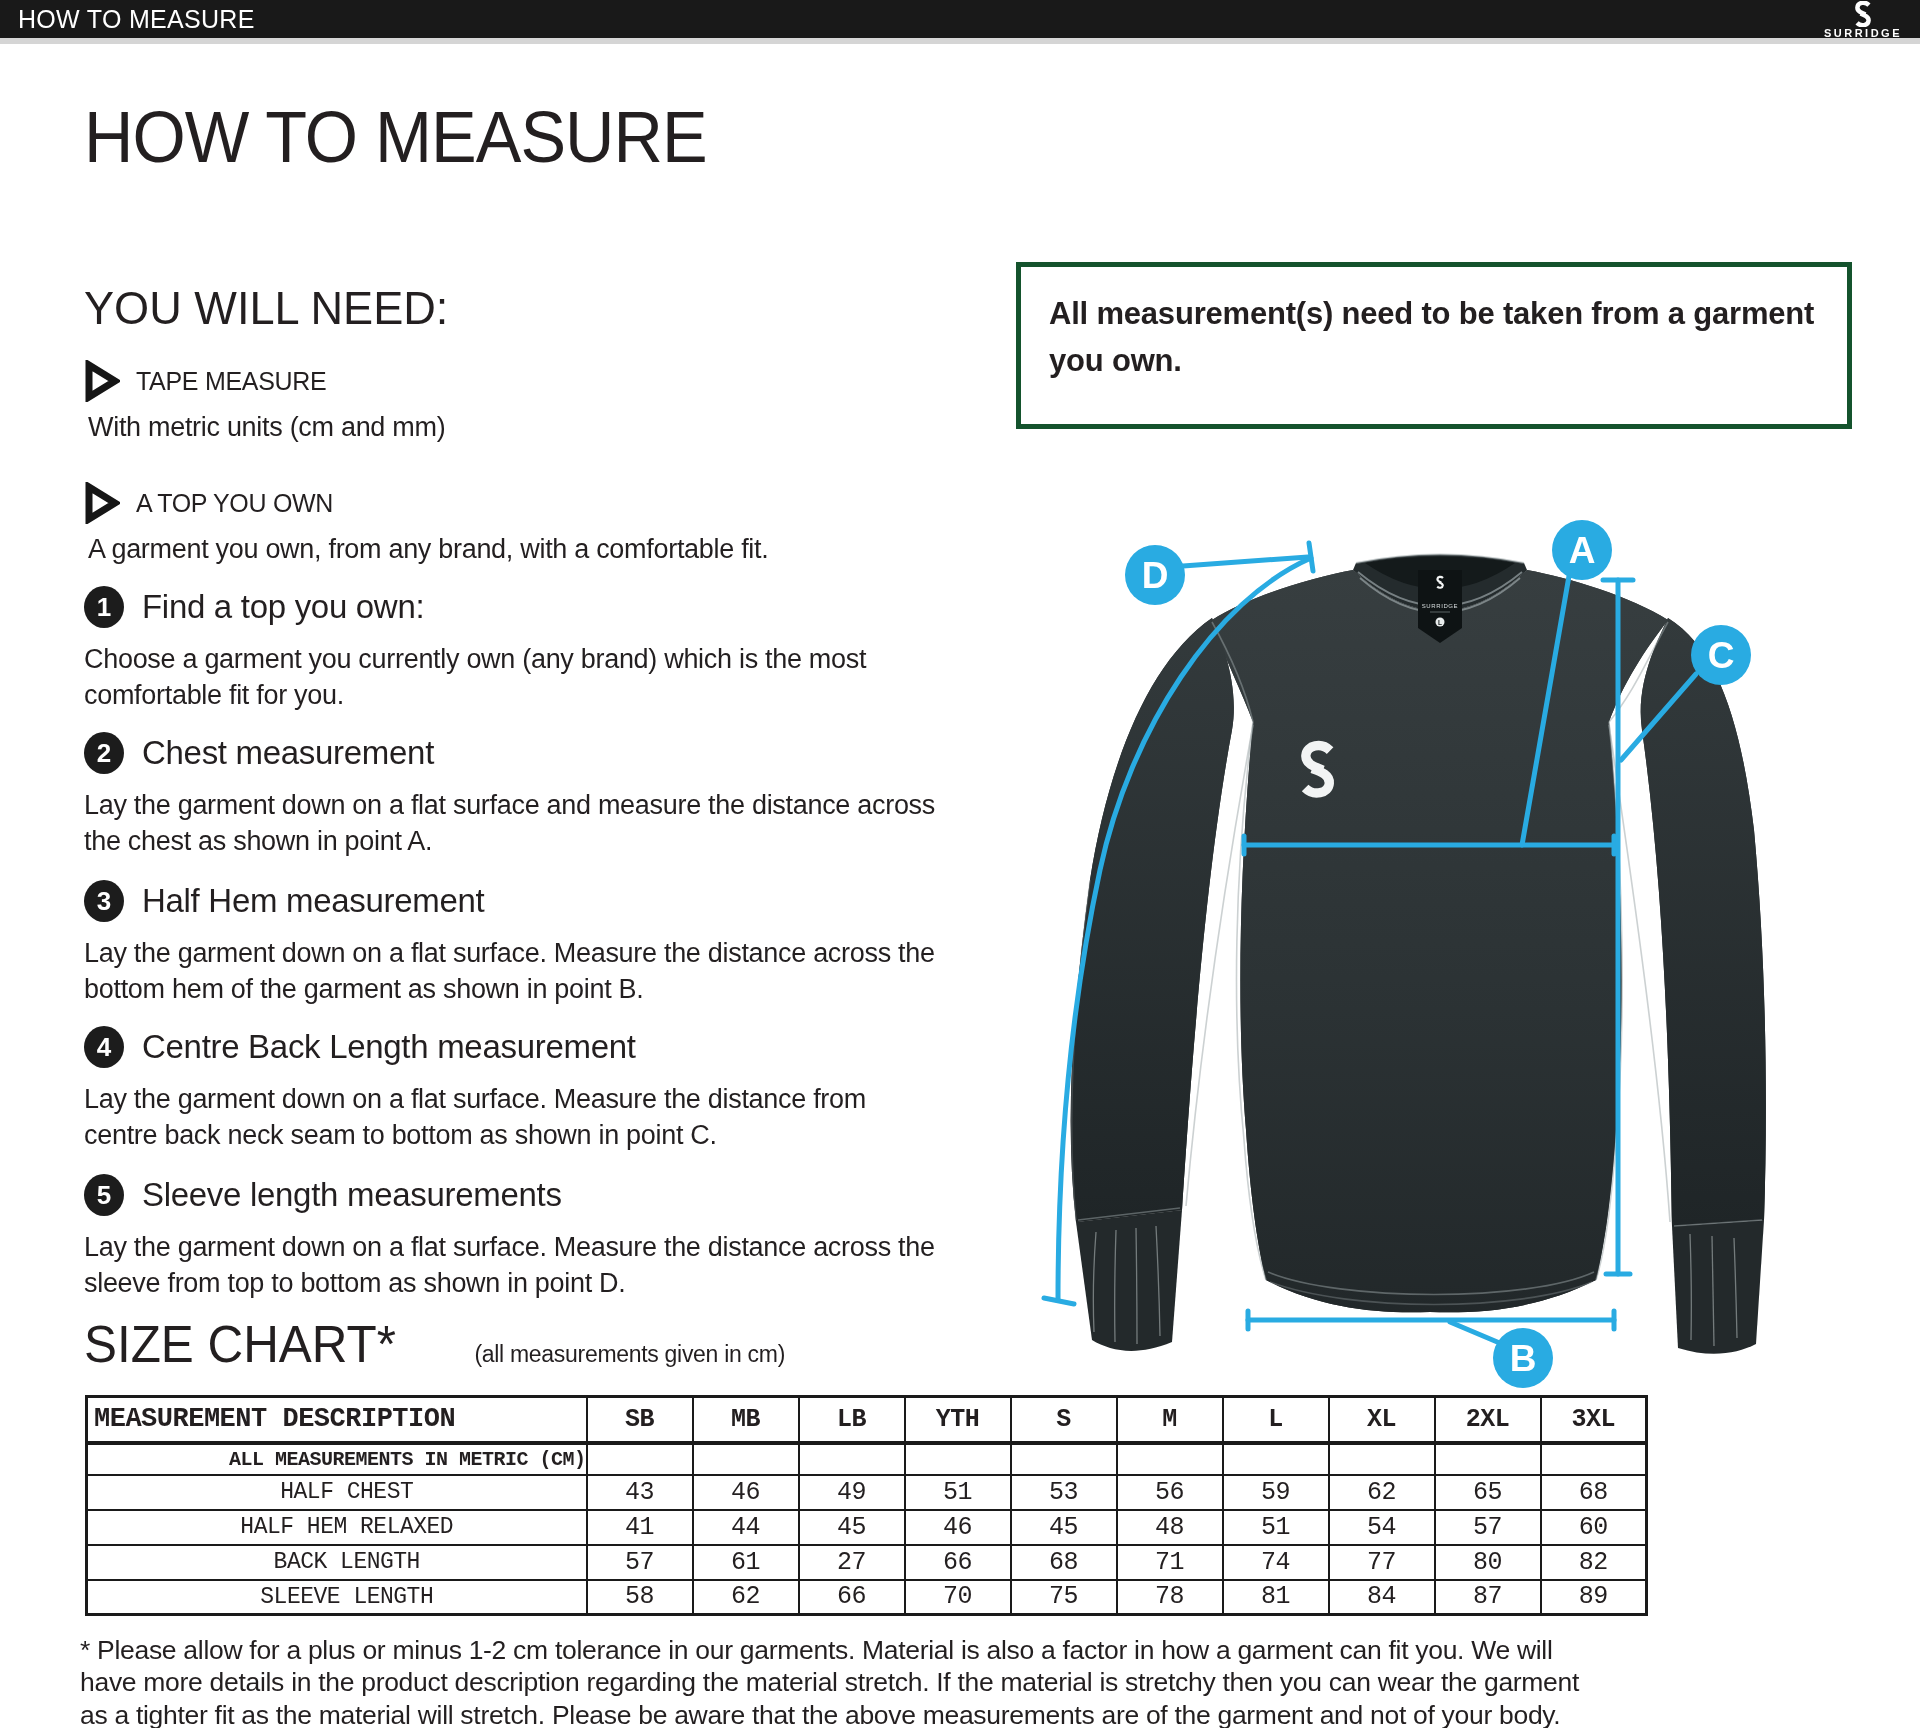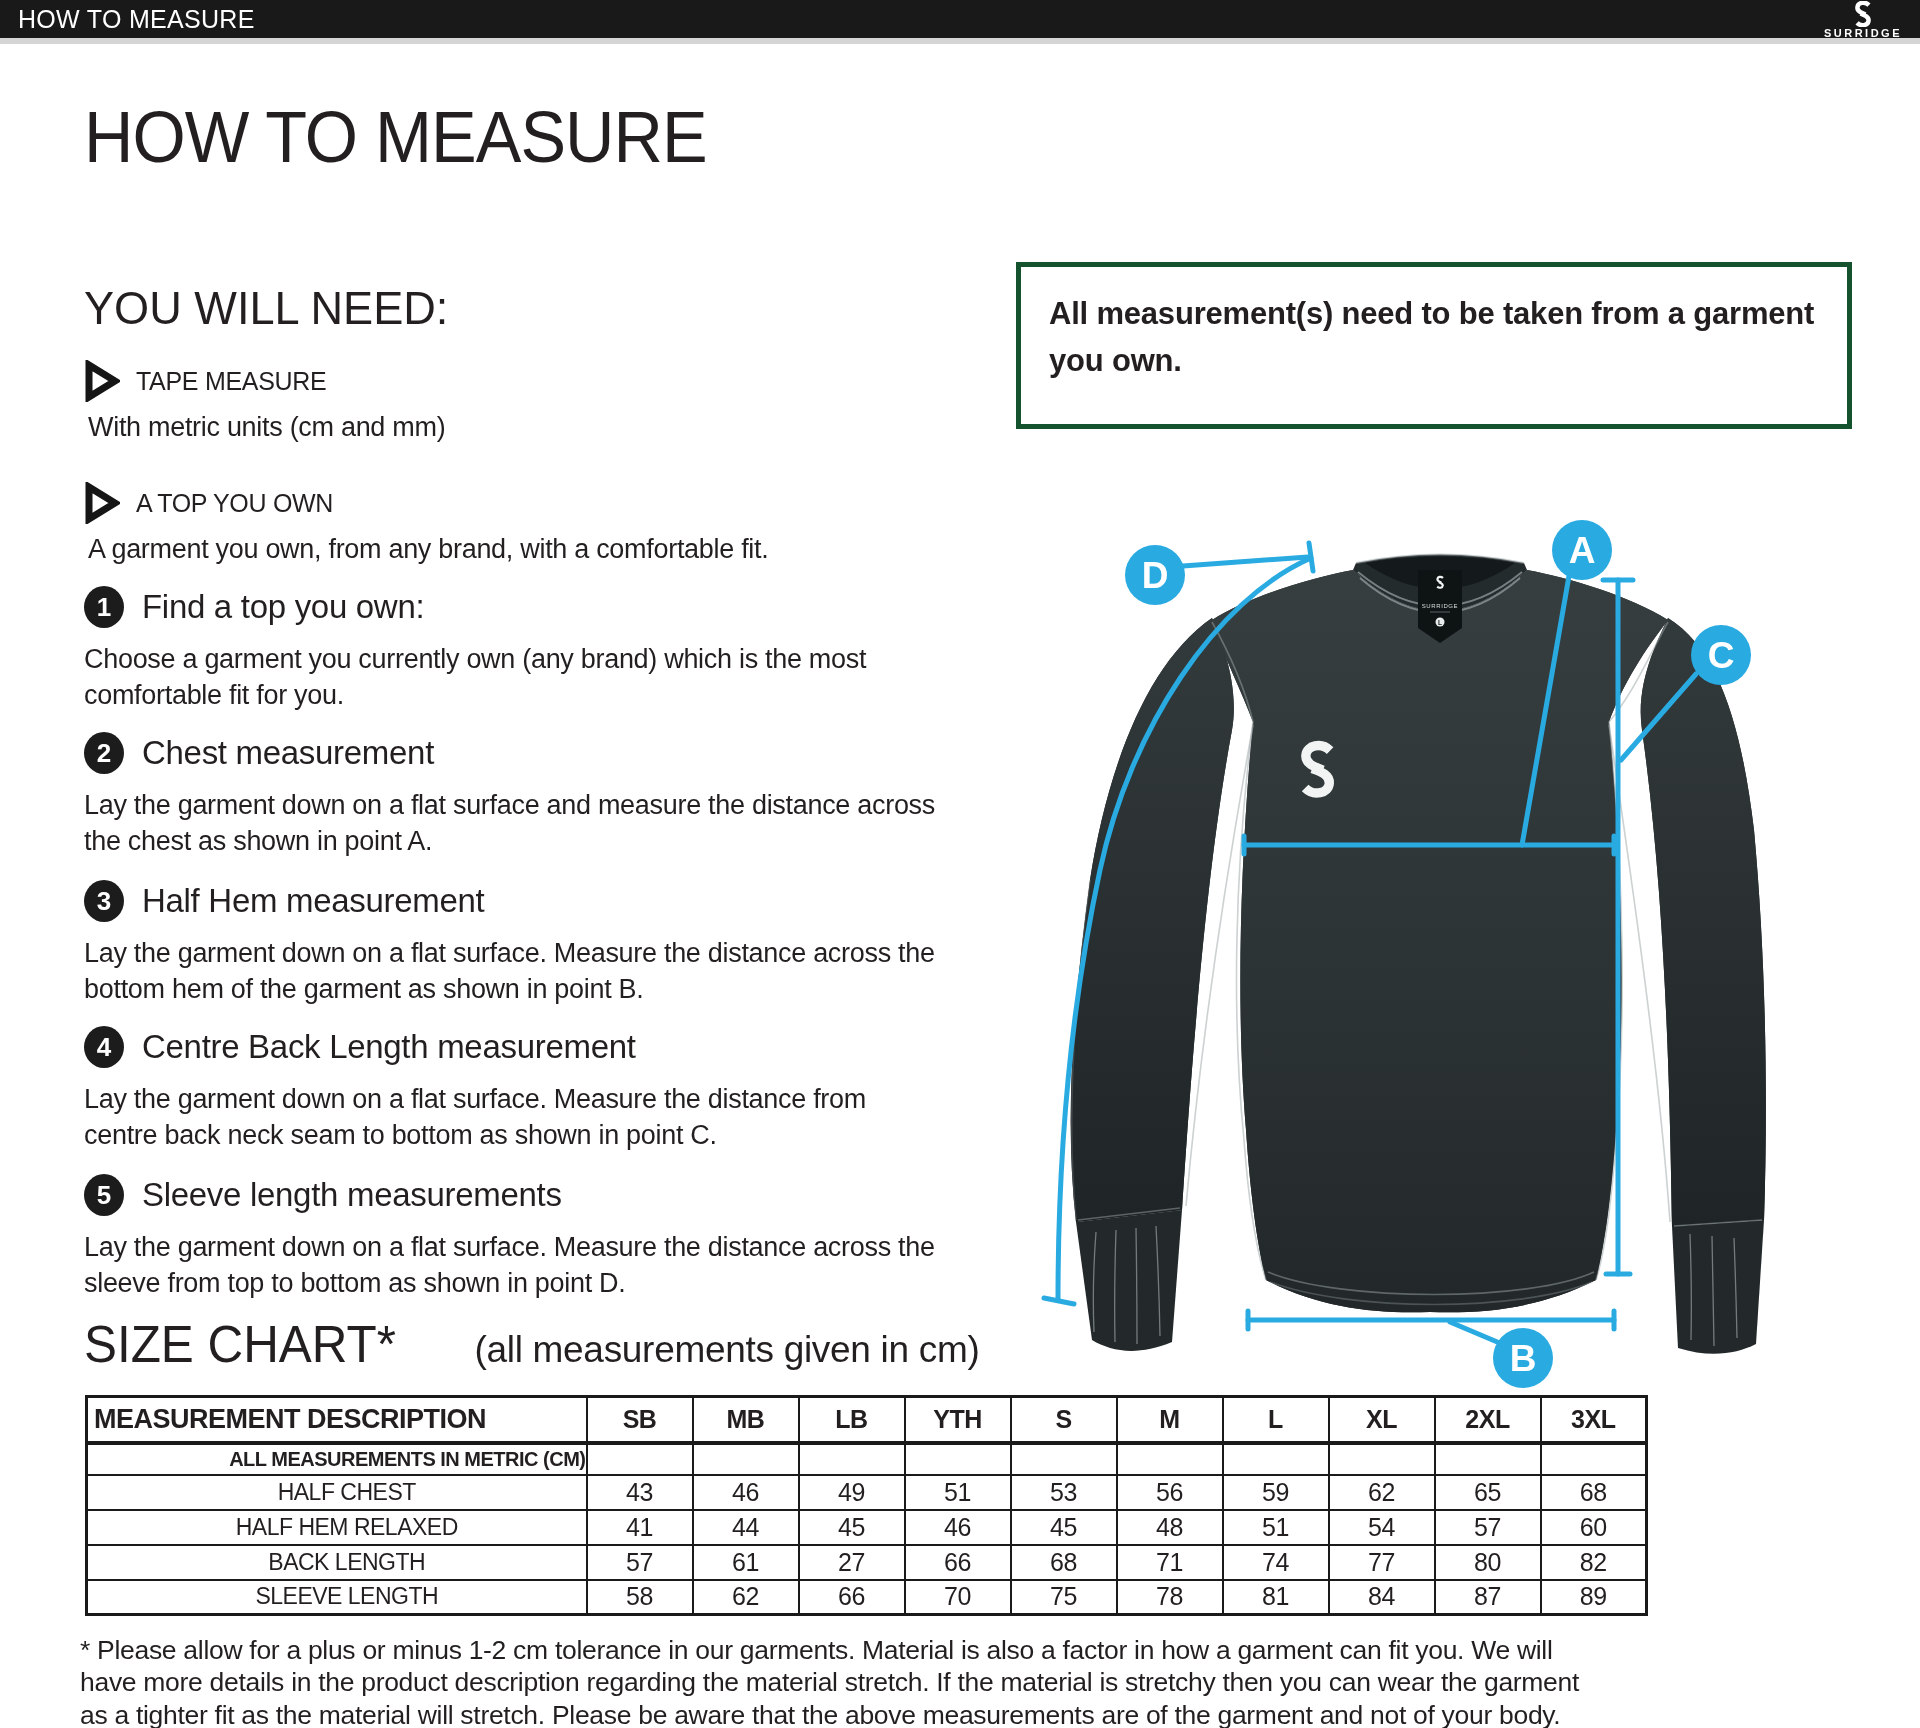--- a/index.html
+++ b/index.html
@@ -52,25 +52,25 @@
     border:5px solid #14532d; padding:24px 28px 40px 28px;
     font-size:31px; font-weight:bold; line-height:1.5; letter-spacing:-0.2px;
   }
 
   
   .garment-wrap { position:absolute; left:1020px; top:400px; width:780px; height:1000px; }
 
   
   .sizechart-head { position:absolute; left:84px; top:1314px; display:flex; align-items:baseline; }
   .sizechart-title { font-size:52px; font-weight:300; transform:scaleX(.95); transform-origin:left bottom; white-space:nowrap; }
-  .sizechart-sub { font-size:37px; margin-left:62px; letter-spacing:-0.3px; }
+  .sizechart-sub { font-size:23px; margin-left:62px; letter-spacing:-0.3px; }
 
   table.chart { position:absolute; left:85px; top:1395px; border-collapse:collapse; table-layout:fixed; }
   table.chart, table.chart th, table.chart td { border:2px solid #1a1a1a; }
-  table.chart { border-width:3px; }
+  table.chart { border-width:3px;font-family:Liberation Mono, monospace; }
   table.chart thead th { border-bottom-width:4px; }
   .col-desc { width:500px; }
   .col-size { width:106px; }
   table.chart th { height:46px; font-size:25px; font-weight:bold; letter-spacing:-0.5px; text-align:center; }
   table.chart th.desc { text-align:left; padding-left:6px; font-size:27px; }
   tr.unit-row td { height:32px; font-size:20px; font-weight:bold; letter-spacing:-0.5px;text-align:right; }
   tr.unit-row td.desc { padding-left:6px; }
   tr.data-row td { height:35px; font-size:25px; text-align:center; letter-spacing:-0.5px; }
   tr.data-row td.desc { text-align:center; padding-left:20px; font-size:23px; }
 

